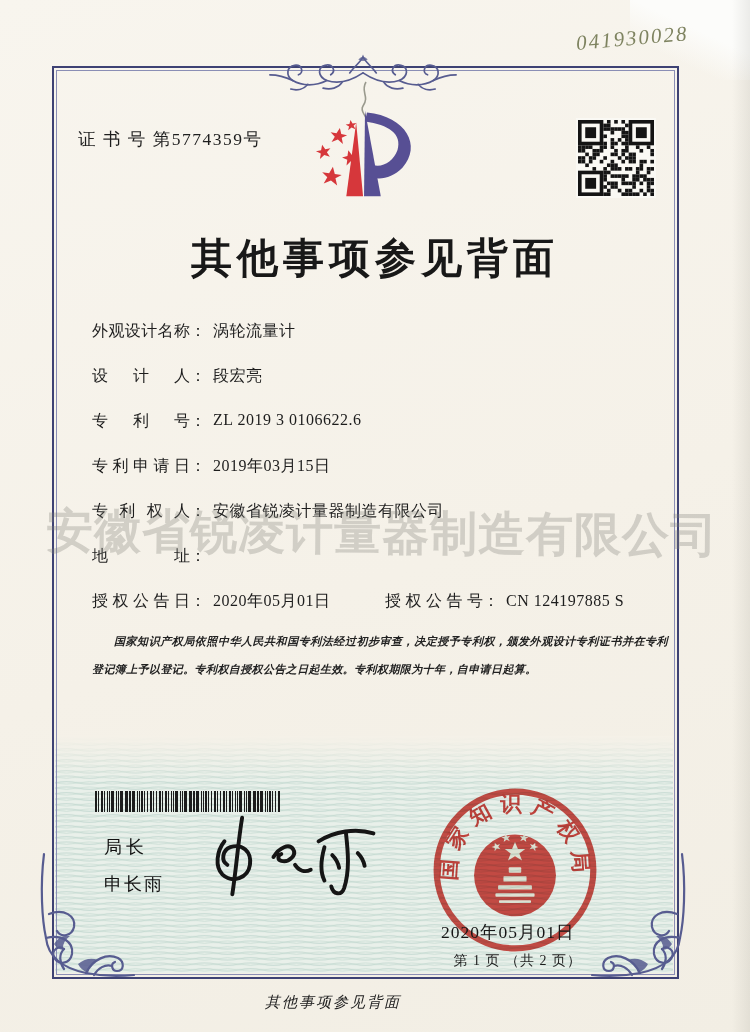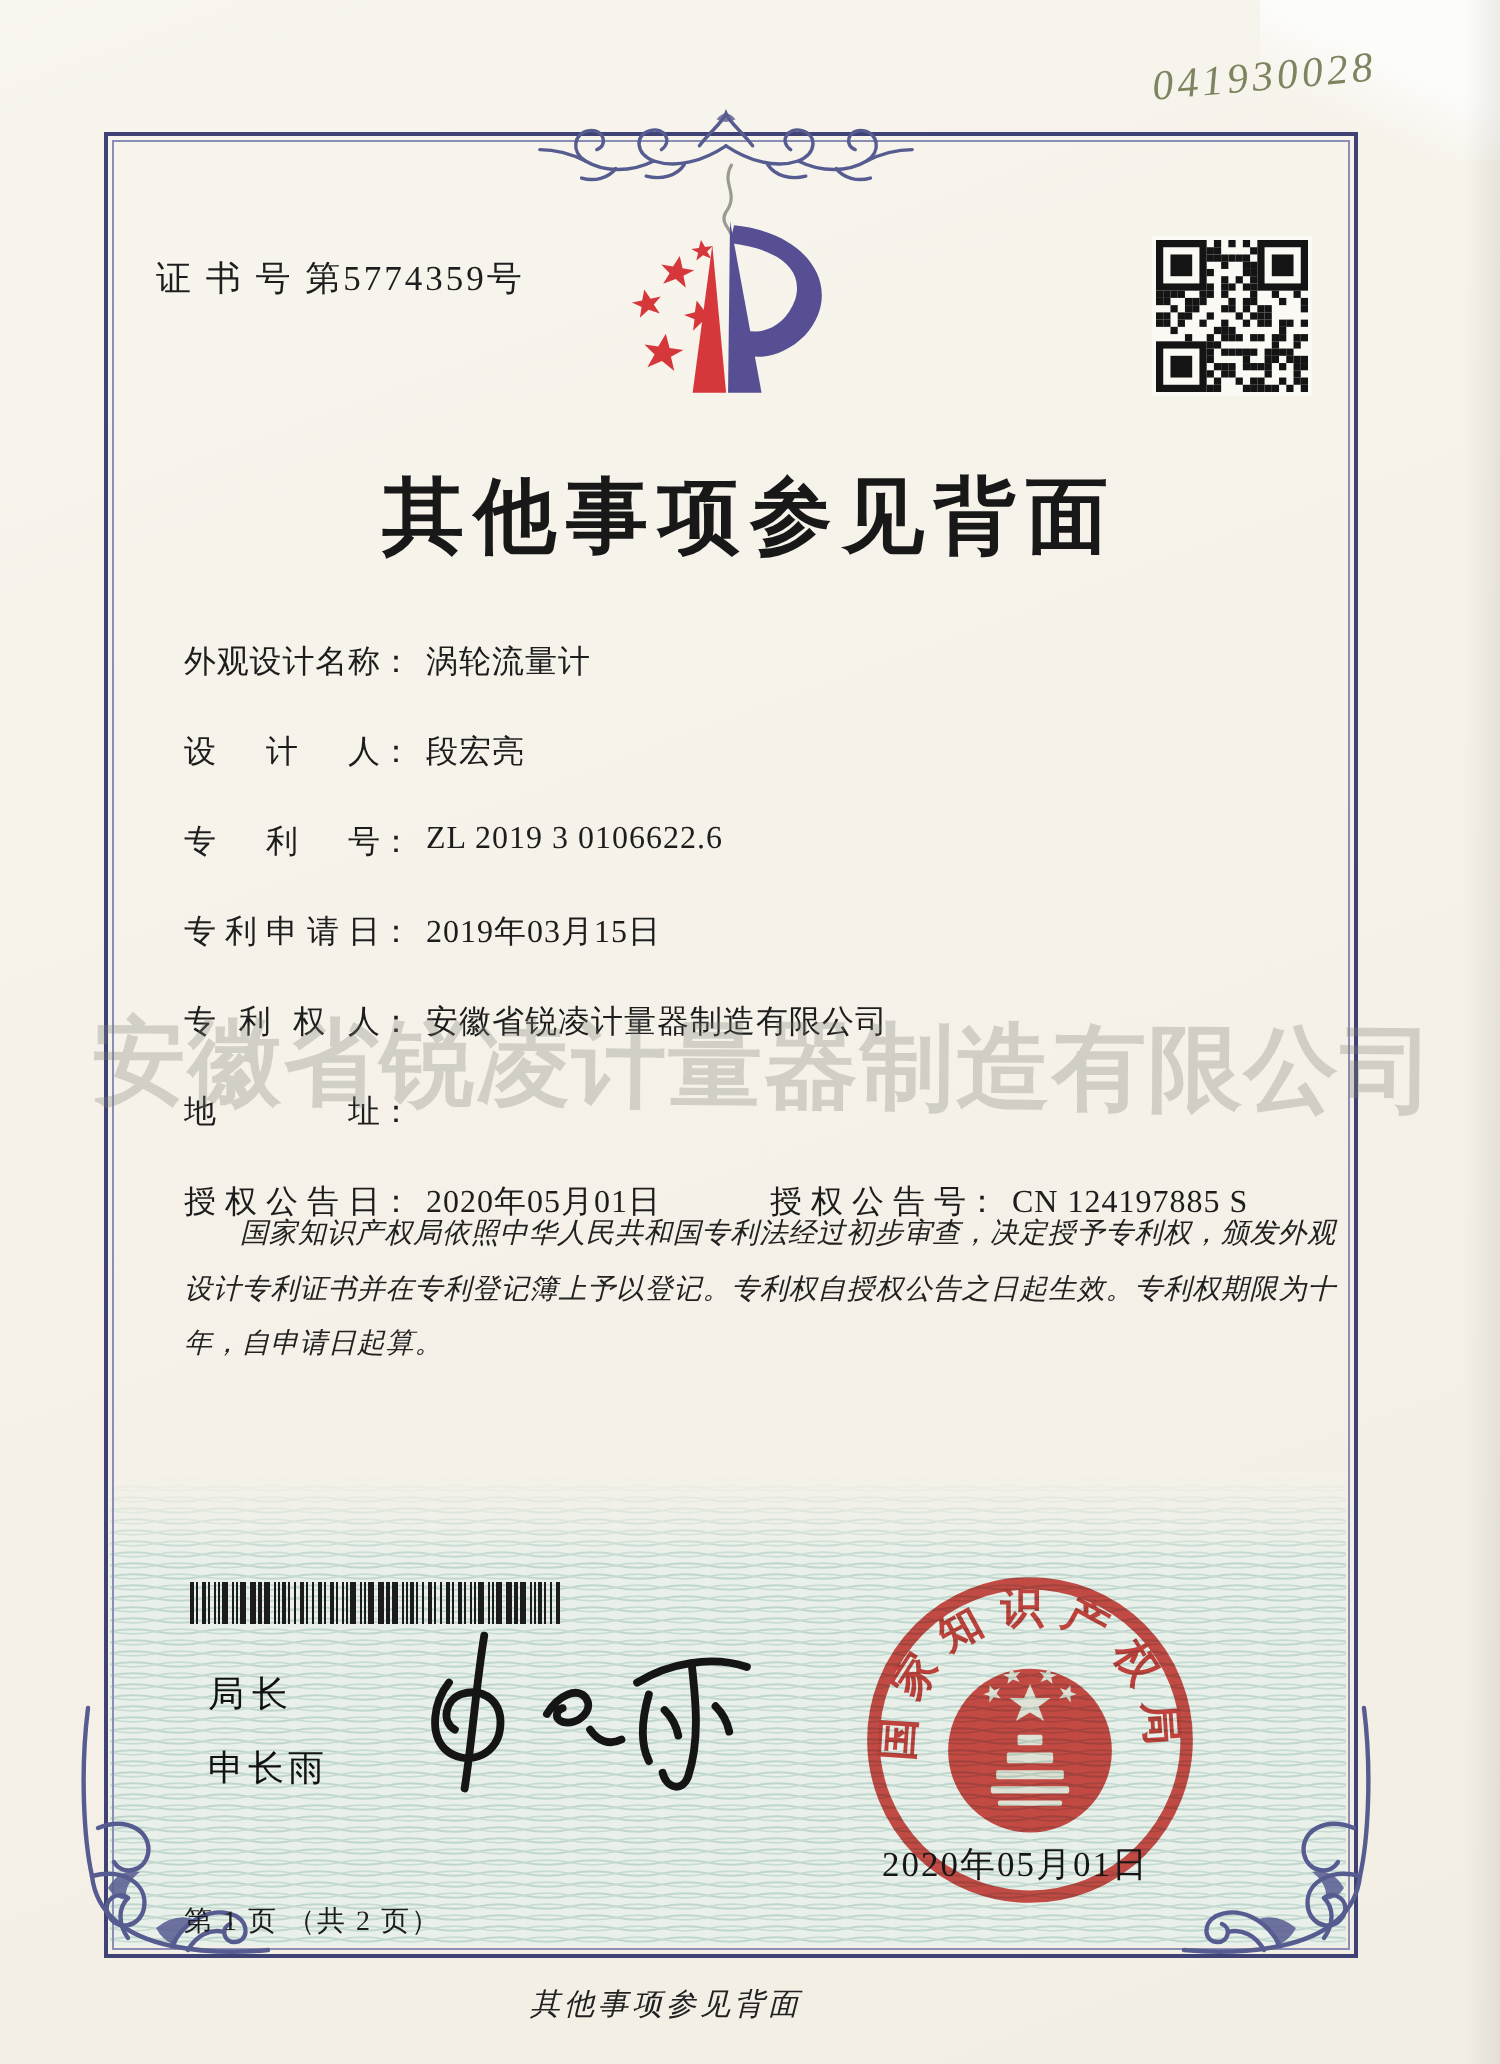--- a/index.html
+++ b/index.html
@@ -28,31 +28,31 @@
 
   
   .fields{position:absolute;left:92px;top:321px;width:572px;z-index:5;font-size:16px;color:#1d1d1d;}
   .frow{display:flex;height:20px;margin-bottom:25px;white-space:nowrap;}
   .flabel{display:inline-block;width:98px;text-align:justify;text-align-last:justify;}
   .fcolon{display:inline-block;}
   .fvalue{display:inline-block;padding-left:7px;letter-spacing:.5px;}
   .pair1{display:inline-flex;width:293px;}
 
   
-  .body-text{position:absolute;left:92px;top:604px;width:576px;z-index:5;font-size:14px;line-height:27.5px;font-style:italic;color:#222;text-align:justify;}
+  .body-text{position:absolute;left:92px;top:628px;width:576px;z-index:5;font-size:11px;line-height:27.5px;font-style:italic;color:#222;text-align:justify;font-weight:bold;}
   .body-text p{margin:0;text-indent:2em;letter-spacing:.4px;}
 
   
   .barcode{position:absolute;left:95px;top:791px;z-index:5;}
   .official-title{position:absolute;left:104px;top:835px;font-size:18px;letter-spacing:4px;color:#111;z-index:5;}
   .official-name{position:absolute;left:104px;top:872px;font-size:18px;letter-spacing:2px;color:#111;z-index:5;}
   .signature{position:absolute;left:208px;top:808px;z-index:5;}
   .seal{position:absolute;left:426px;top:781px;z-index:6;mix-blend-mode:multiply;opacity:.93;}
   .seal-date{position:absolute;left:441px;top:920px;font-size:17.5px;letter-spacing:1px;color:#161616;z-index:7;}
-  .page-info{position:absolute;left:92px;top:952px;width:490px;text-align:left;font-size:14px;letter-spacing:1px;color:#1c1c1c;z-index:5;}
+  .page-info{position:absolute;left:92px;top:952px;width:490px;text-align:right;font-size:14px;letter-spacing:1px;color:#1c1c1c;z-index:5;}
   .back-note{position:absolute;left:0;top:993px;width:666px;text-align:center;font-size:15px;font-style:italic;letter-spacing:2px;color:#222;z-index:5;}
 
   
   .watermark{position:absolute;left:46px;top:502px;font-size:47px;font-weight:bold;white-space:nowrap;letter-spacing:1px;color:rgba(125,125,118,.30);transform:rotate(.4deg);z-index:20;pointer-events:none;}
 </style>
 </head>
 <body>
 
 <div id="page">
 

